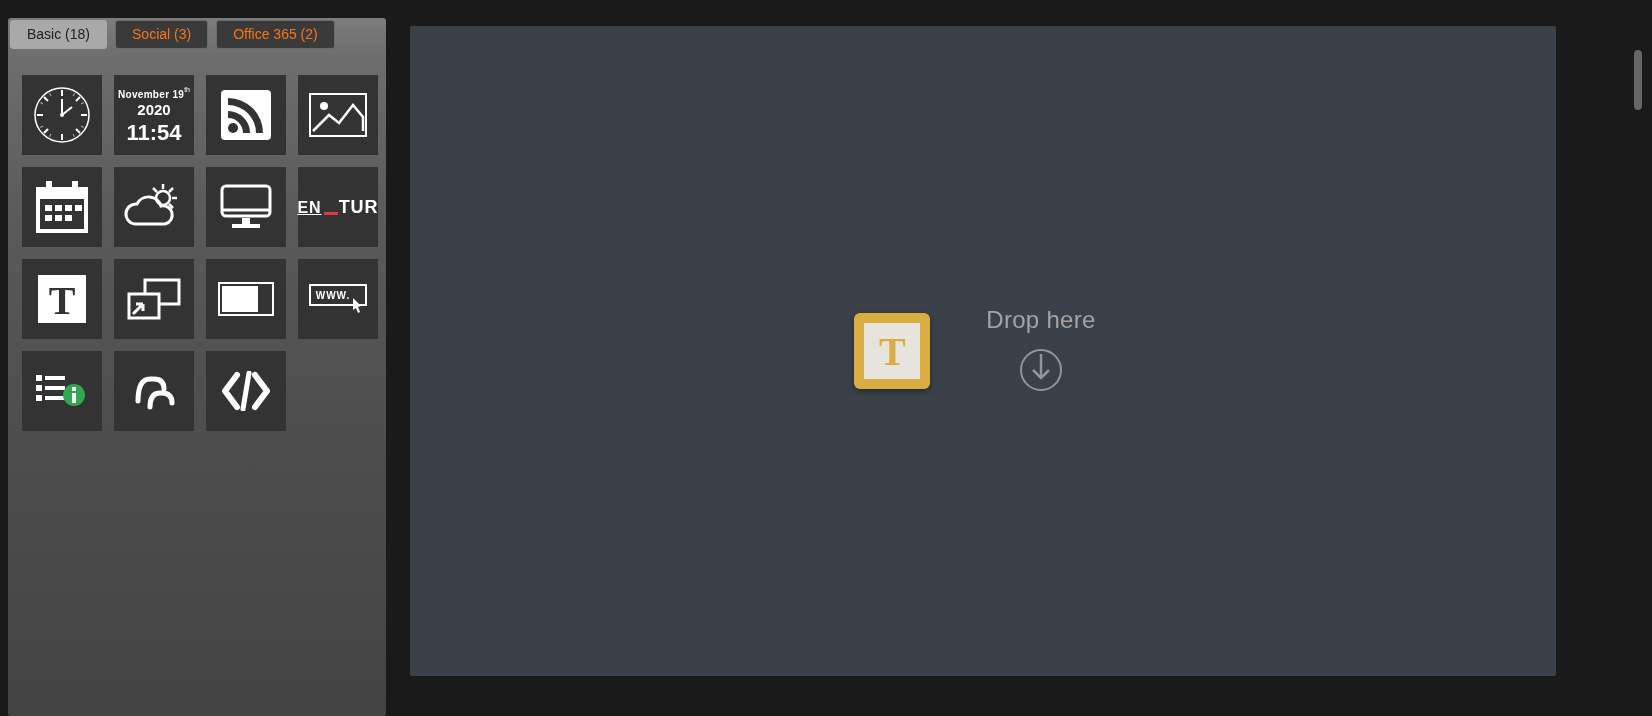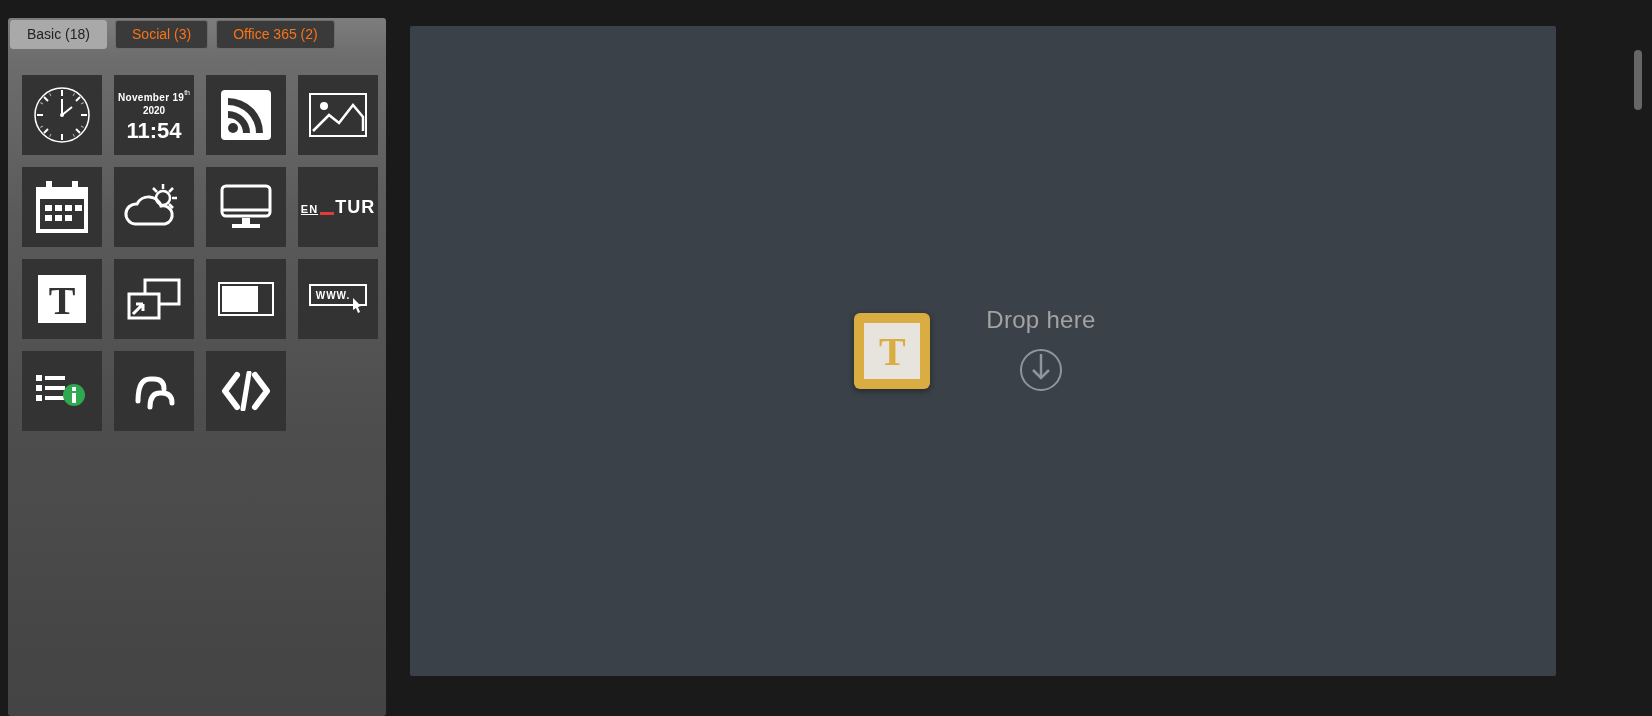--- a/index.html
+++ b/index.html
@@ -61,21 +61,21 @@
     cursor: grab;
     color: #fff;
     position: relative;
   }
   .tile svg { display: block; }
 
   
   .dt-tile { flex-direction: column; line-height: 1.1; }
   .dt-line1 { font-size: 10px; font-weight: 600; letter-spacing: .3px; }
   .dt-sup { font-size: 7px; vertical-align: super; }
-  .dt-line2 { font-size: 10px; font-weight: 600; }
+  .dt-line2 { font-size: 15px; font-weight: 600; }
   .dt-time { font-size: 22px; font-weight: 700; margin-top: 3px; }
 
   
   .canvas {
     flex: 1;
     background: #3a4148;
     border-radius: 2px;
     margin-right: 96px;
     margin-bottom: 40px;
     margin-top: 8px;
@@ -115,21 +115,21 @@
     right: -86px;
     top: 24px;
     width: 8px;
     height: 60px;
     background: #666;
     border-radius: 4px;
   }
 
   
   .entur { font-weight:700; font-size:18px; letter-spacing:1px; display:flex; align-items:baseline; }
-  .entur .en { font-size:11px; margin-right:1px;text-decoration:underline; }
+  .entur .en { font-size:16px; margin-right:1px;text-decoration:underline; }
   .entur .bar { display:inline-block; width:14px; height:3px; background:#e03c3c; margin:0 1px 3px 1px; align-self:flex-end; }
 </style>
 </head>
 <body>
 
 <div class="app">
 
   <div class="sidebar">
     <div class="tabs">
       <div class="tab active">Basic (18)</div>

